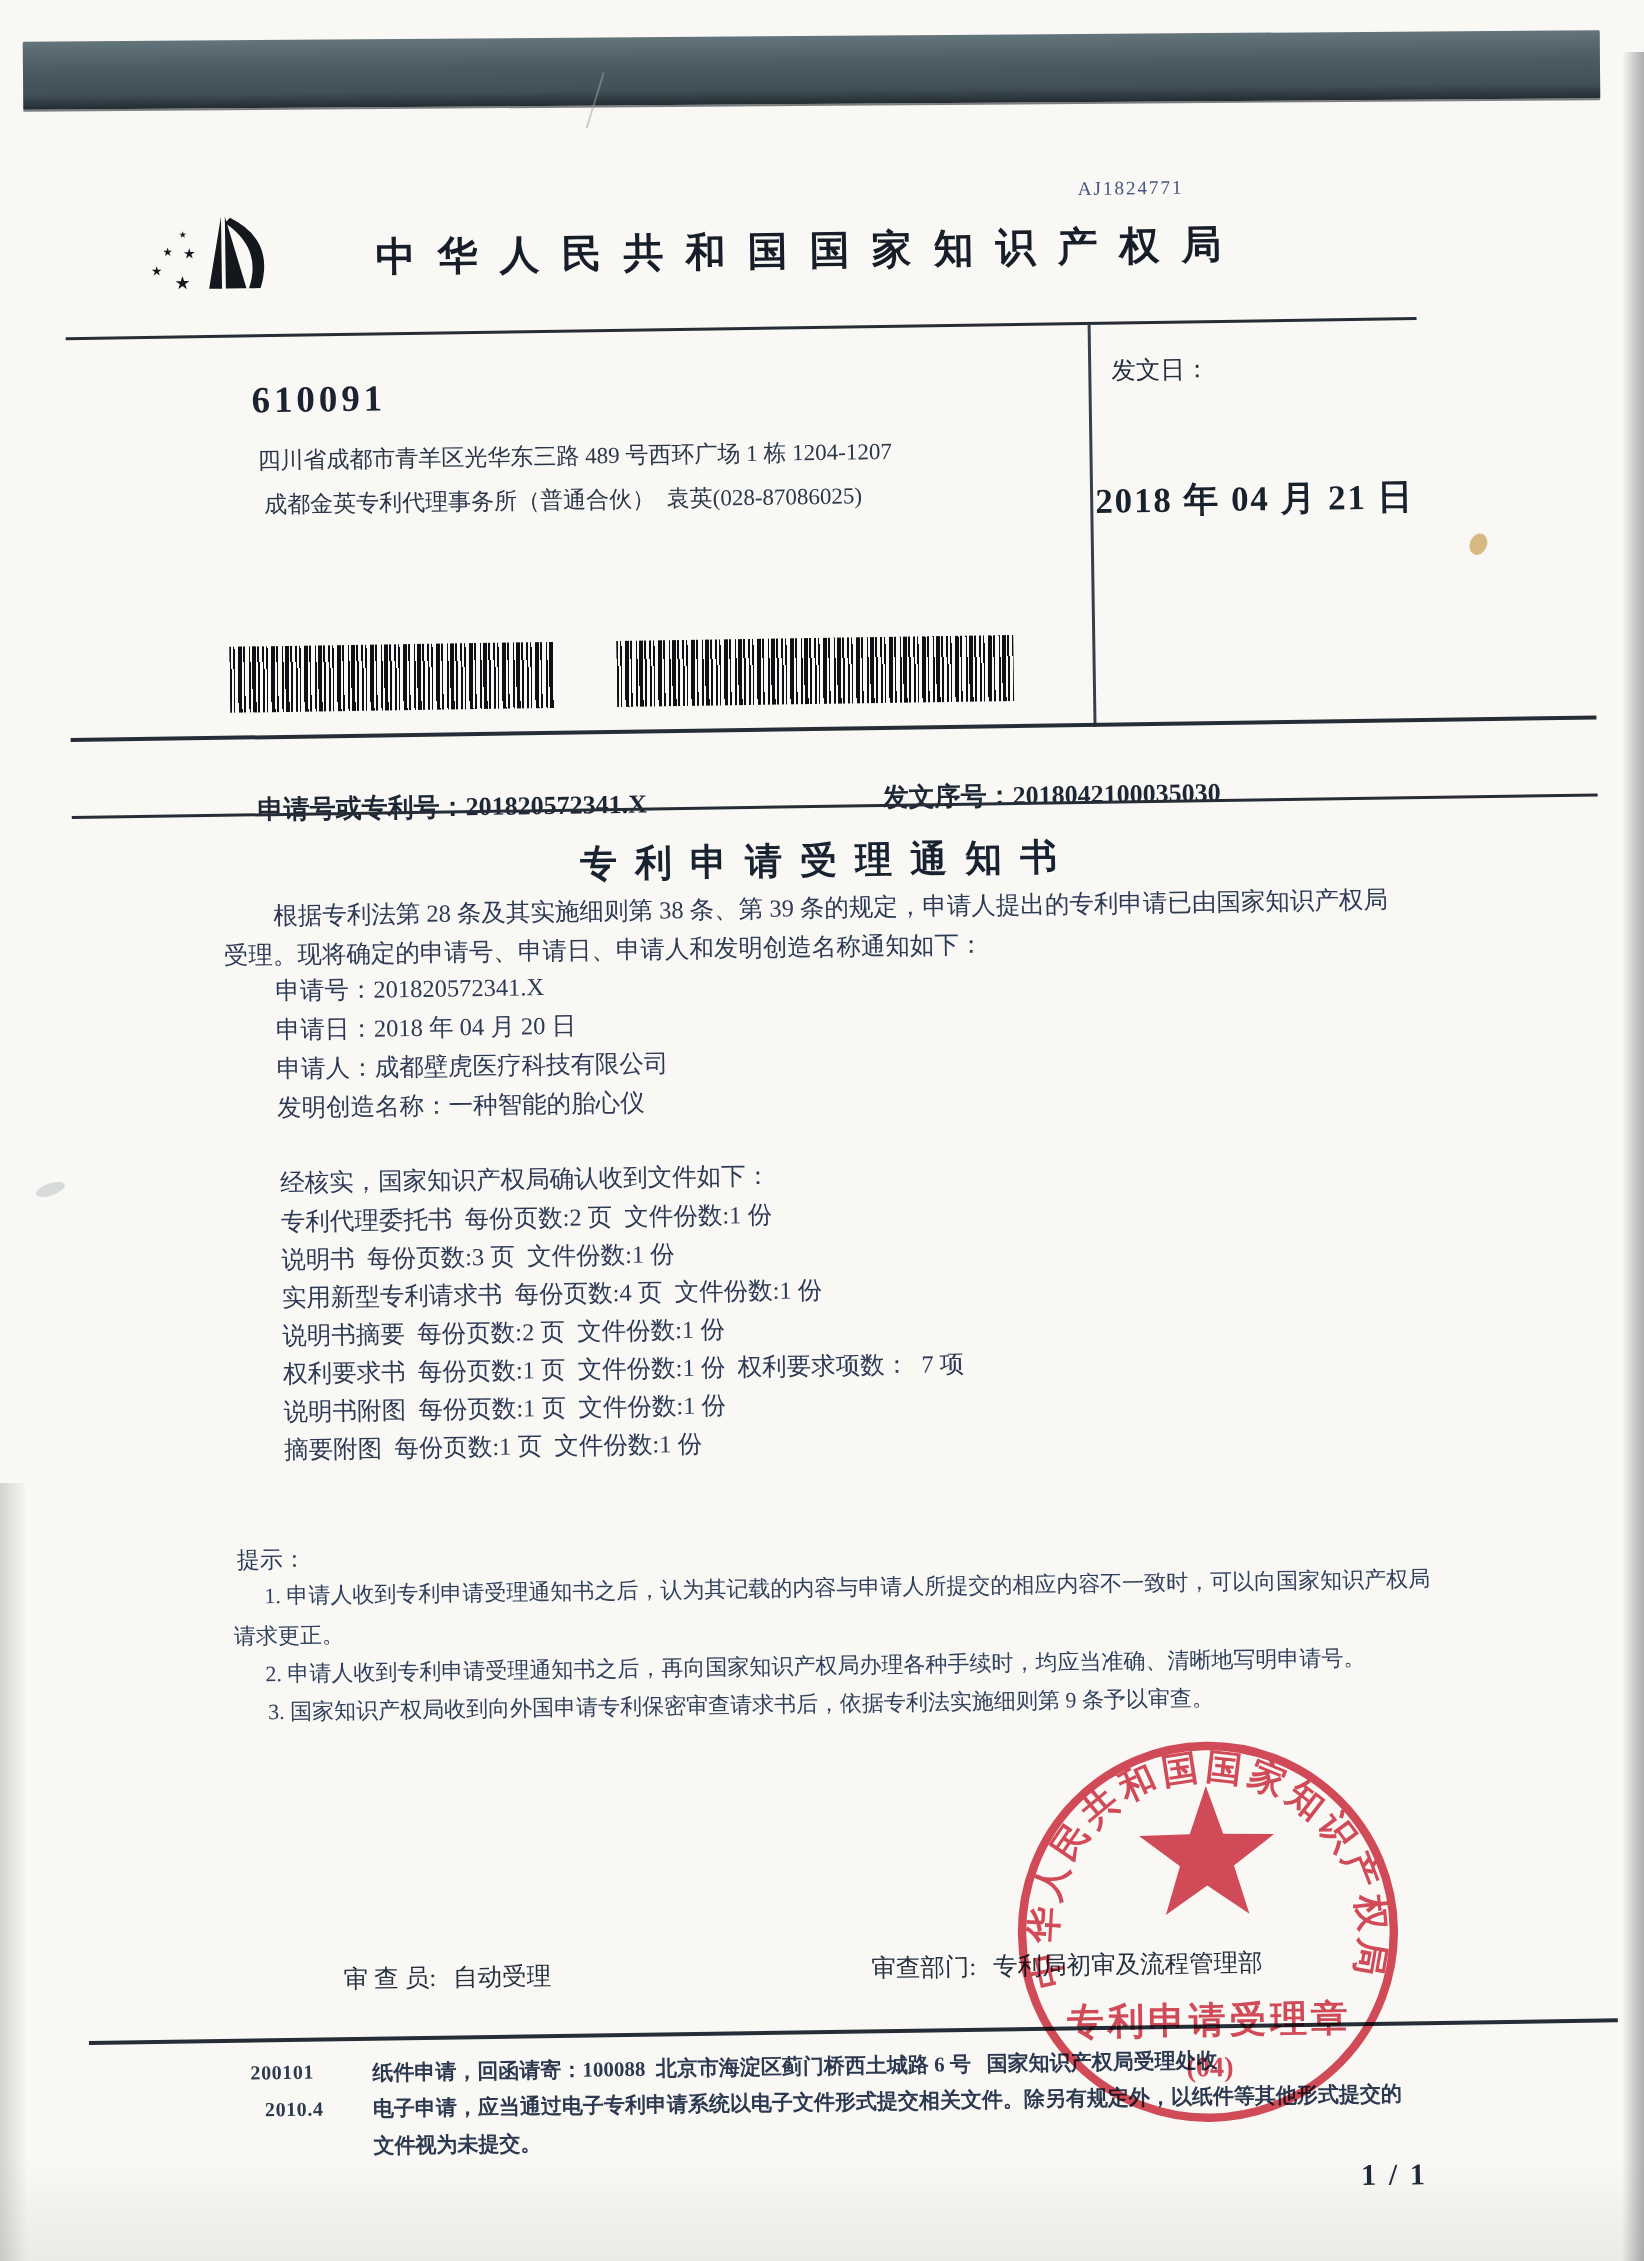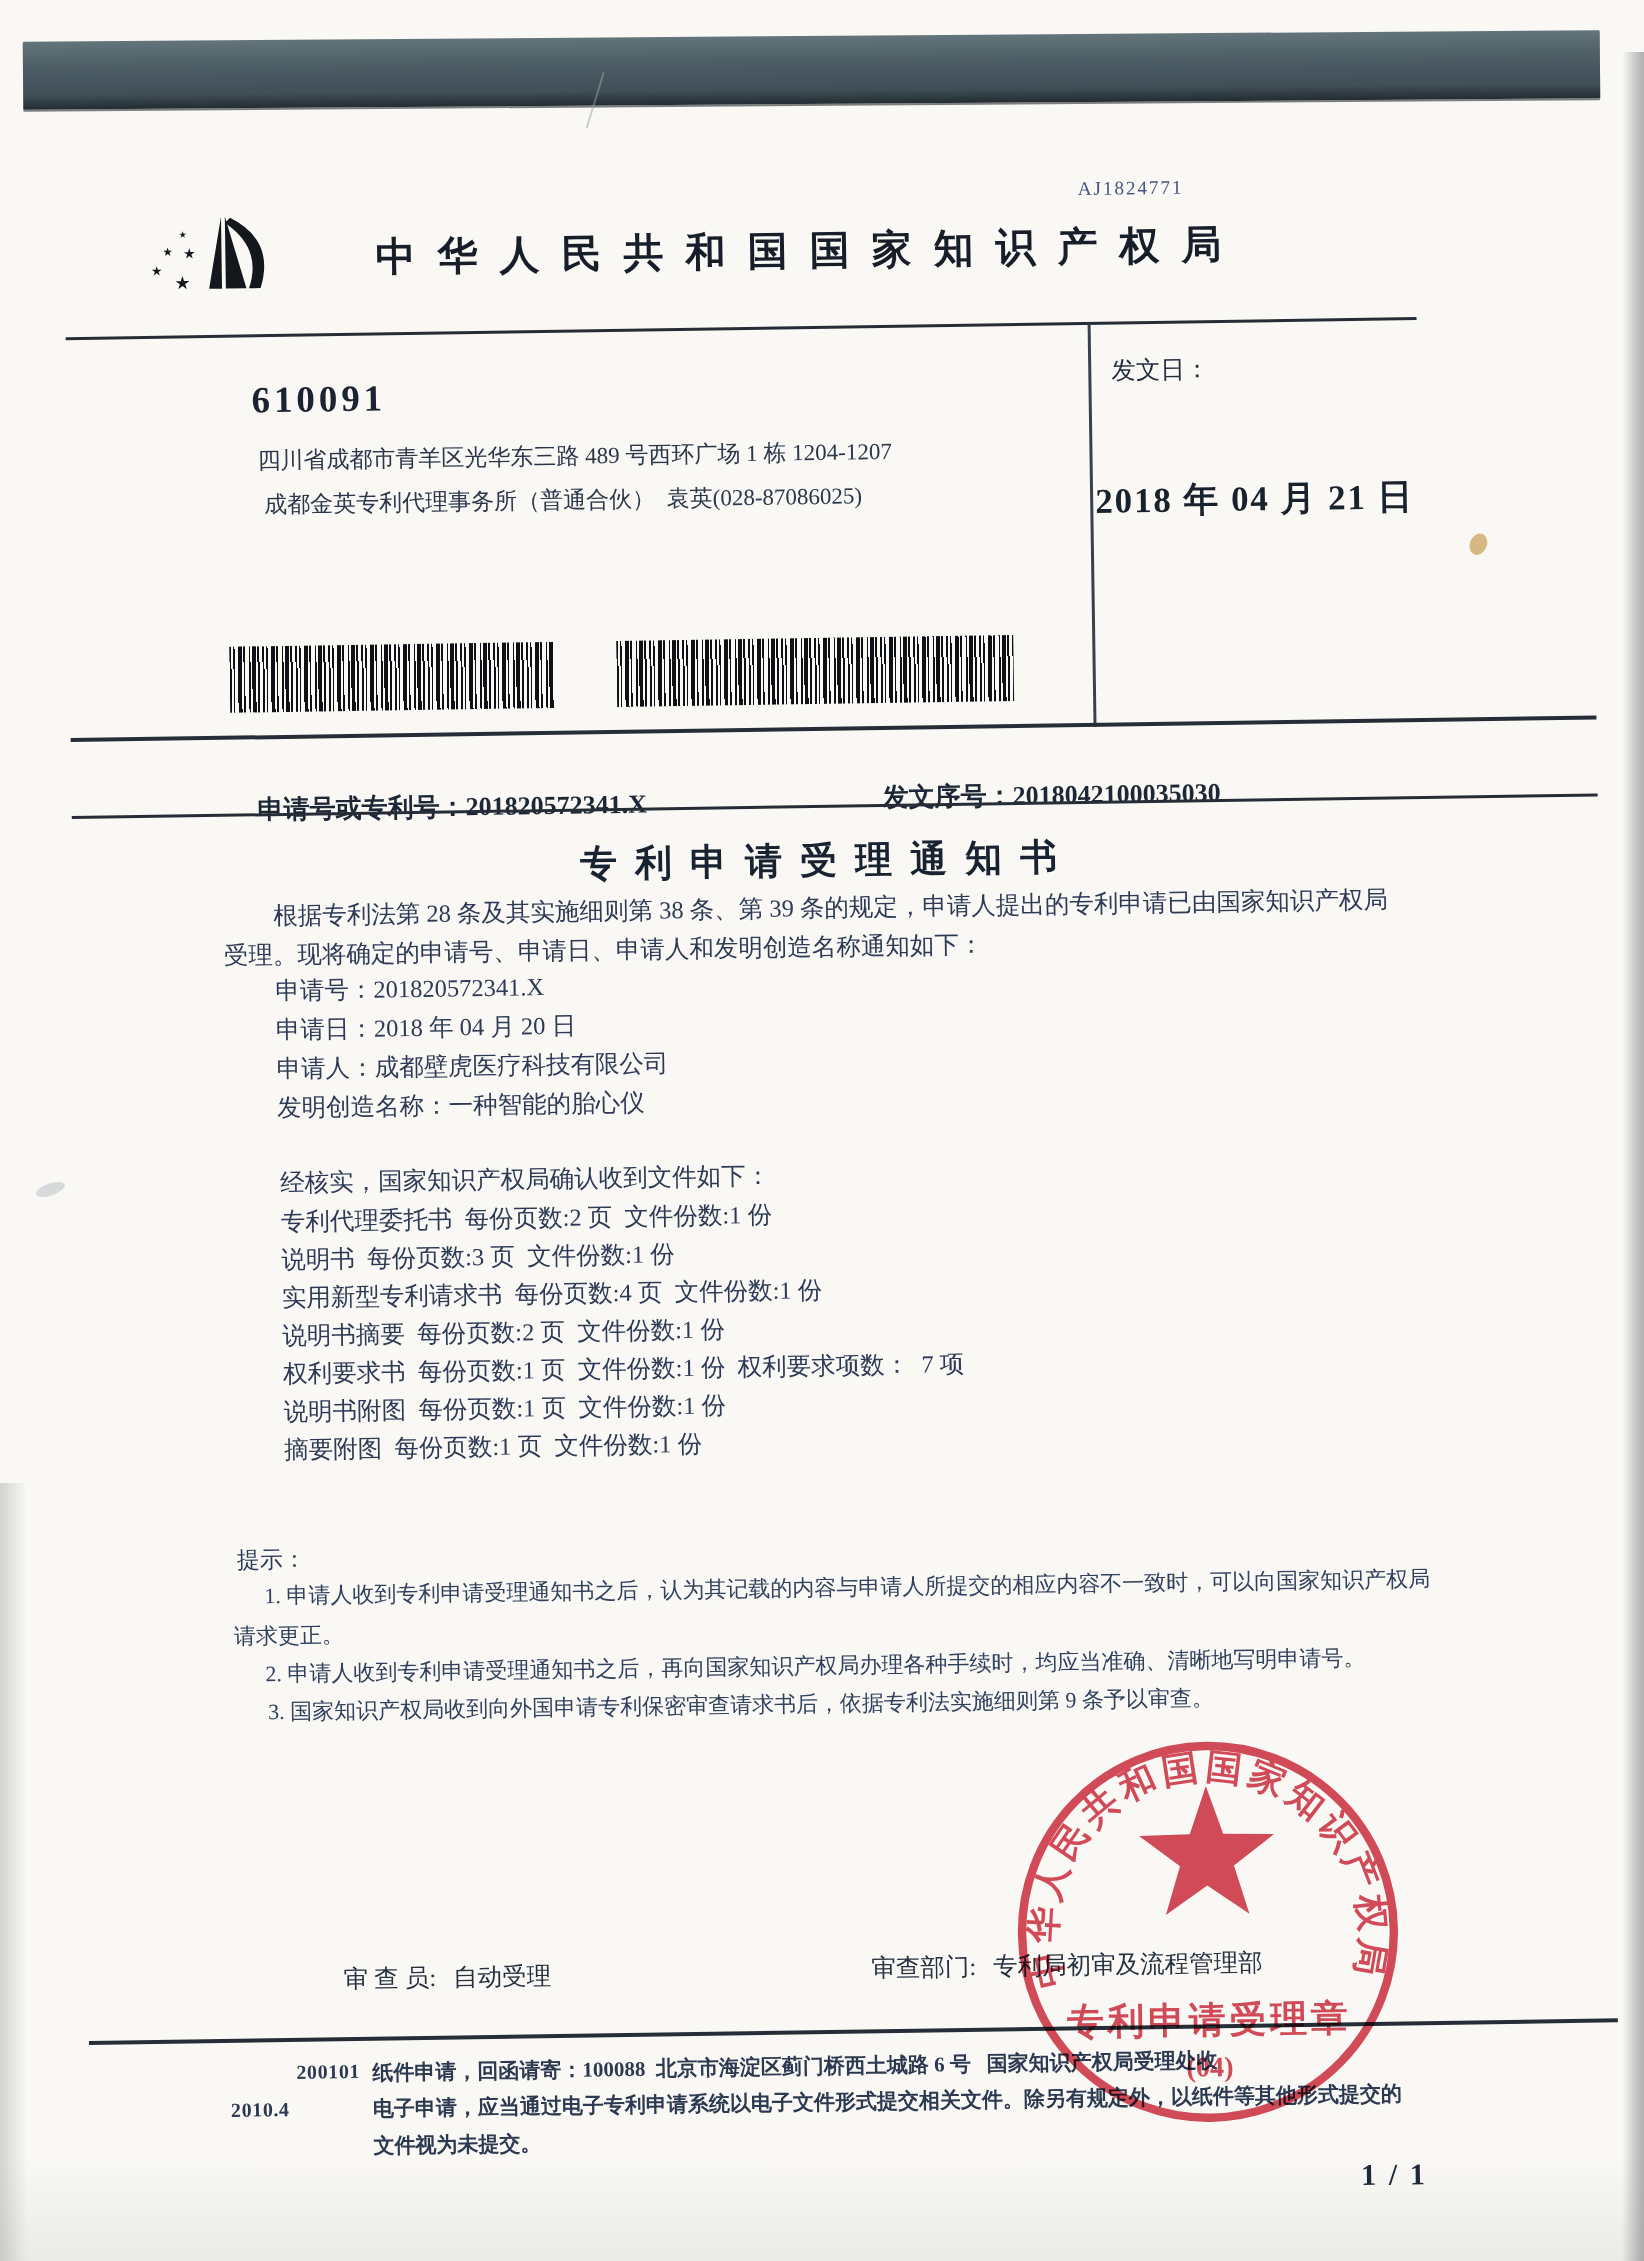--- a/index.html
+++ b/index.html
@@ -138,22 +138,22 @@
   <div class="line note-t" style="left:259px;top:1689px;">3. 国家知识产权局收到向外国申请专利保密审查请求书后，依据专利法实施细则第 9 条予以审查。</div>
 
   <div class="line sign" style="left:306px;top:1927px;">
     <span>审 查 员:</span><span class="val">自动受理</span>
   </div>
   <div class="line sign" style="left:834px;top:1924px;">
     <span>审查部门:</span><span class="val">专利局初审及流程管理部</span>
   </div>
 
   <div class="rule" style="left:75px;top:2030px;width:1529px;height:3.9px;"></div>
-  <div class="line footer-c" style="left:236px;top:2053px;margin-left:46px;">200101</div>
-  <div class="line footer-c" style="left:216px;top:2090px;text-align:right;">2010.4</div>
+  <div class="line footer-c" style="left:236px;top:2053px;">200101</div>
+  <div class="line footer-c" style="left:250px;top:2090px;text-align:right;">2010.4</div>
   <div class="line footer-t" style="left:358px;top:2052px;">纸件申请，回函请寄：100088  北京市海淀区蓟门桥西土城路 6 号   国家知识产权局受理处收</div>
   <div class="line footer-t" style="left:358px;top:2088px;">电子申请，应当通过电子专利申请系统以电子文件形式提交相关文件。除另有规定外，以纸件等其他形式提交的</div>
   <div class="line footer-t" style="left:358px;top:2125px;">文件视为未提交。</div>
   <div class="line page-ind" style="left:1345px;top:2166px;">1 / 1</div>
 
   <svg class="stamp" viewBox="0 0 612 612" overflow="visible">
     <defs>
       <path id="ringArc" d="M 92.1 405.7 A 236 236 0 1 1 519.9 405.7" fill="none"></path>
     </defs>
     <circle cx="306" cy="306" r="288" fill="none" stroke="#cc3a49" stroke-width="13"></circle>

